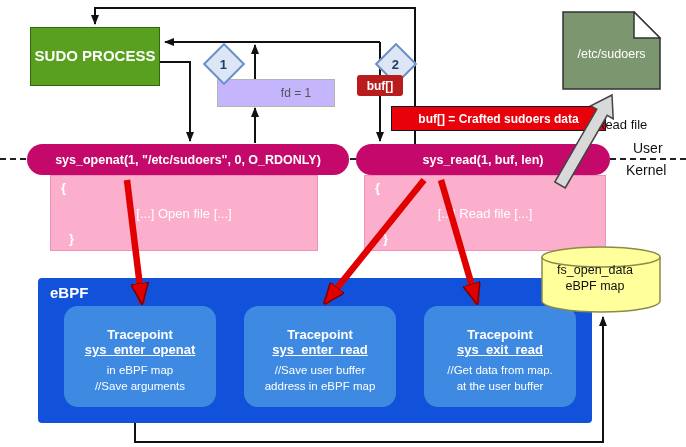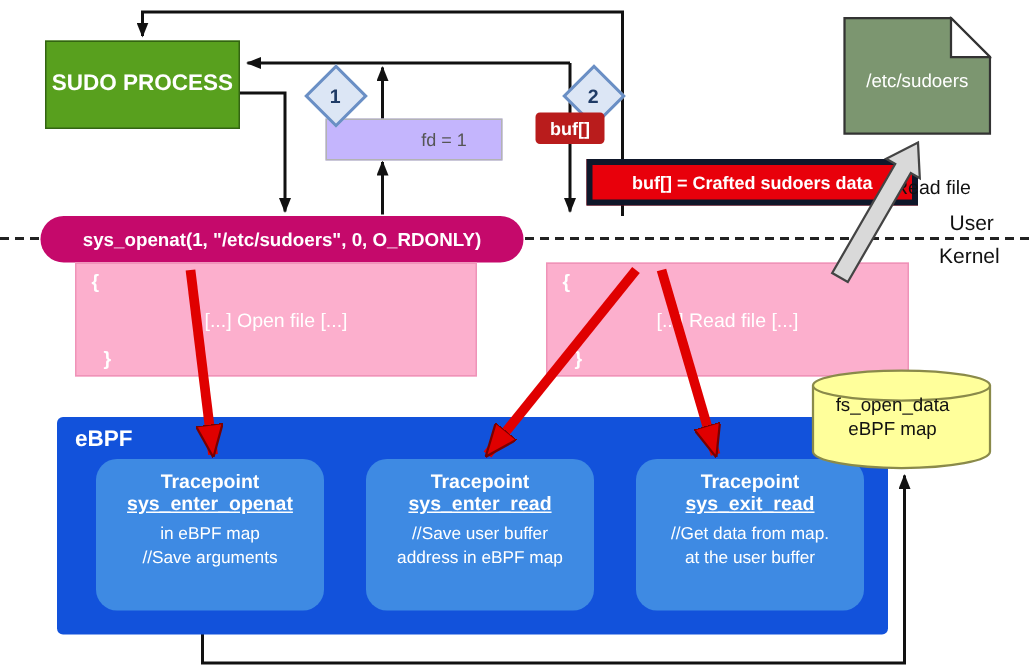--- a/index.html
+++ b/index.html
@@ -22,42 +22,42 @@
         color:#fff;font-weight:bold;font-size:15px;display:flex;align-items:center;justify-content:center;
         text-align:center;line-height:1.25;z-index:2;}
   #fdbox{left:217px;top:79px;width:76px;height:26px;background:#c4b5fd;border:1px solid #b3b3b3;
          color:#555;font-size:12px;display:flex;align-items:center;justify-content:center;z-index:2;padding-left:40px;}
   .diamond{width:26px;height:26px;background:#dce6f5;border:2px solid #6a8fc5;transform:rotate(45deg);
            display:flex;align-items:center;justify-content:center;z-index:2;}
   .diamond span{transform:rotate(-45deg);color:#1f3b66;font-weight:bold;font-size:13px;}
   #step1{left:209px;top:49px;} #step2{left:381px;top:49px;}
   #bufbox{left:357px;top:75px;width:46px;height:21px;background:#b91c1c;border-radius:3px;color:#fff;
           font-weight:bold;font-size:12px;display:flex;align-items:center;justify-content:center;z-index:2;}
-  #crafted{left:391px;top:106px;width:213px;height:23px;background:#E8000B;border:4px solid #0f172a;
+  #crafted{left:391px;top:106px;width:213px;height:23px;background:#E8000B;border:1px solid #0f172a;
            color:#fff;font-weight:bold;font-size:12px;display:flex;align-items:center;justify-content:center;z-index:2;}
   #readfile{left:596px;top:117px;font-size:13px;color:#111;z-index:2;}
 
   .pill{top:144px;height:31px;background:#C5096B;border-radius:16px;color:#fff;font-weight:bold;
         font-size:12.5px;display:flex;align-items:center;justify-content:center;z-index:2;}
   #pill-openat{left:27px;width:322px;}
   #pill-read{left:356px;width:254px;}
 
   .codebox{top:175px;height:76px;background:#FCAFCD;border:1px solid #ef93b8;color:#fff;font-size:13px;
            z-index:2;display:flex;flex-direction:column;justify-content:space-between;padding:4px 0;
            box-sizing:border-box;}
   .codebox .brace-open{margin-left:10px;font-weight:bold;}
   .codebox .code-line{text-align:center;}
   .codebox .brace-close{margin-left:18px;font-weight:bold;}
   #code-openat{left:50px;width:268px;}
   #code-read{left:364px;width:242px;}
 
   #ebpf-box{left:38px;top:278px;width:554px;height:145px;background:#1252DB;border-radius:4px;z-index:2;}
   #ebpf-label{left:50px;top:284px;color:#fff;font-weight:bold;font-size:15px;z-index:3;}
   .tp{top:306px;width:152px;height:101px;background:#3E8AE3;border-radius:14px;color:#fff;text-align:center;
-      z-index:3;padding-top:7px;box-sizing:border-box;}
+      z-index:3;padding-top:21px;box-sizing:border-box;}
   .tp .tp-kind{font-size:13px;font-weight:bold;}
   .tp .tp-name{font-size:13px;font-weight:bold;text-decoration:underline;margin-bottom:6px;}
   .tp .tp-line{font-size:11.5px;line-height:1.35;}
   #tp1{left:64px;} #tp2{left:244px;} #tp3{left:424px;}
 
   #cylinder{left:540px;top:246px;width:122px;height:68px;z-index:4;}
   #cylinder .cyl-text{position:absolute;top:16px;left:0;right:12px;text-align:center;font-size:12.5px;
                       color:#111;line-height:1.3;}
   #fileicon{left:562px;top:11px;width:99px;height:72px;z-index:2;}
   #fileicon .file-text{position:absolute;top:36px;left:0;right:0;text-align:center;color:#fff;
@@ -99,20 +99,21 @@
   <div class="abs" id="bufbox">buf[]</div>
 
   <div class="abs" id="crafted">buf[] = Crafted sudoers data</div>
 
   <div class="abs" id="readfile">Read file</div>
 
   <div class="abs" id="user-label">User</div>
   <div class="abs" id="kernel-label">Kernel</div>
 
   <div class="abs pill" id="pill-openat">sys_openat(1, "/etc/sudoers", 0, O_RDONLY)</div>
+  <div class="abs pill" id="pill-read">sys_read(1, buf, len)</div>
 
   <div class="abs codebox" id="code-openat">
     <div class="brace-open">{</div>
     <div class="code-line">[...] Open file [...]</div>
     <div class="brace-close">}</div>
   </div>
   <div class="abs codebox" id="code-read">
     <div class="brace-open">{</div>
     <div class="code-line">[...] Read file [...]</div>
     <div class="brace-close">}</div>

